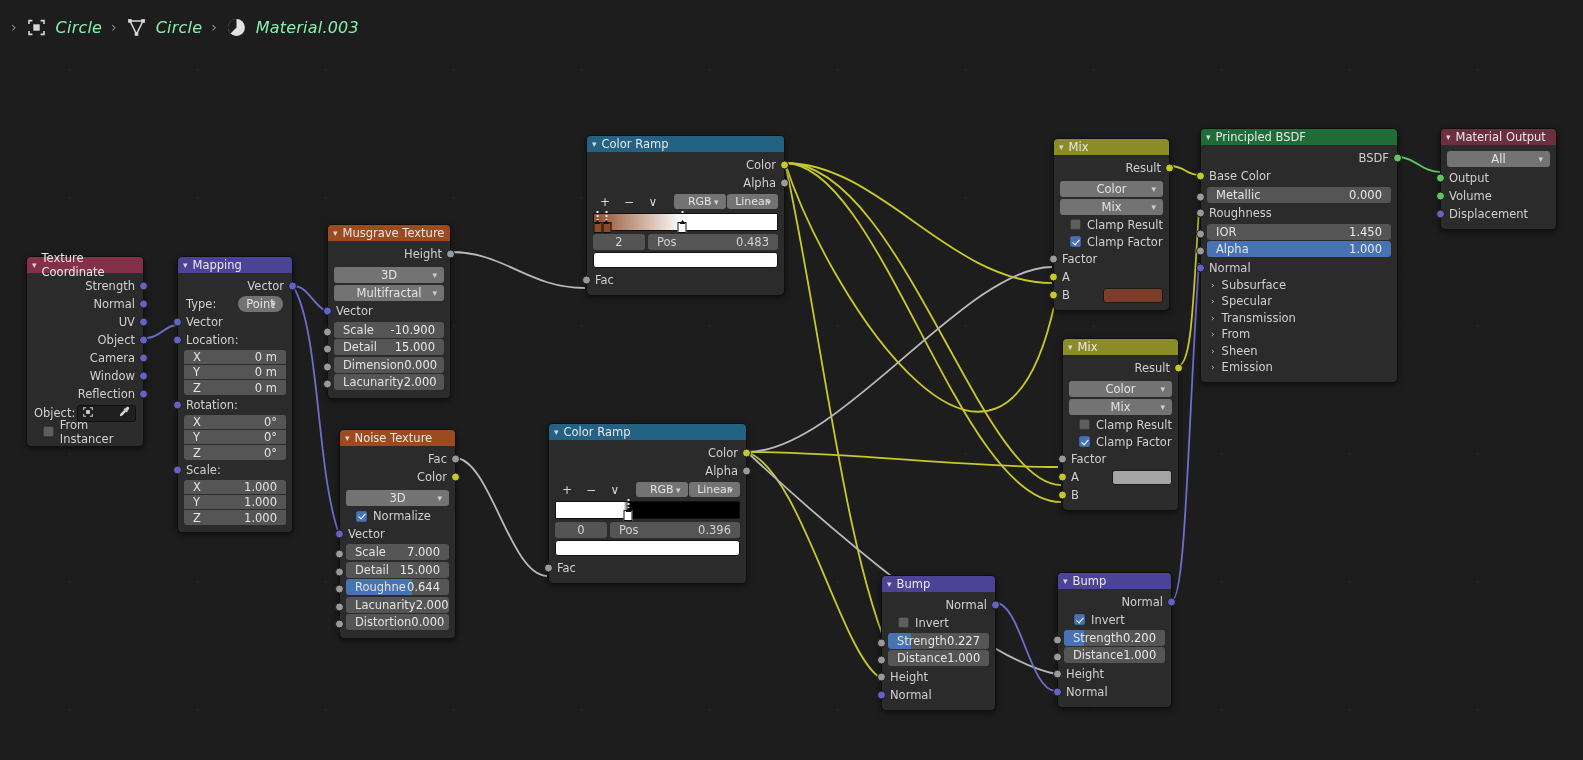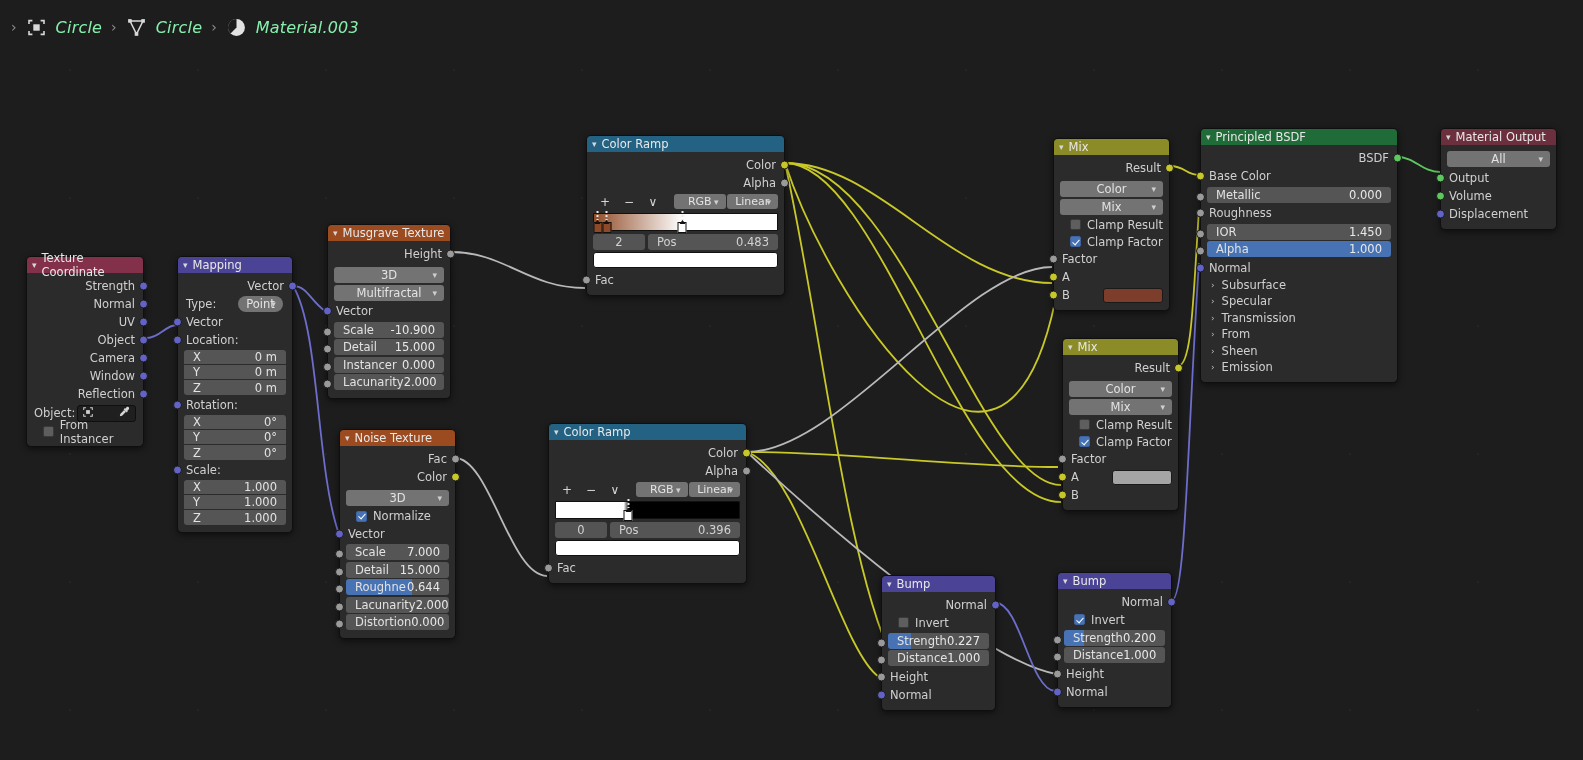--- a/index.html
+++ b/index.html
@@ -442,21 +442,21 @@
       <div style="position:relative;">
         <span class="sock l s-gray" style="top:10px;"></span>
         <div class="wdg num">
           <span class="nm">Detail</span>
           <span class="vl">15.000</span>
         </div>
       </div>
       <div style="position:relative;">
         <span class="sock l s-gray" style="top:10px;"></span>
         <div class="wdg num">
-          <span class="nm">Instancer</span>
+          <span class="nm">Dimension</span>
           <span class="vl">0.000</span>
         </div>
       </div>
       <div style="position:relative;">
         <span class="sock l s-gray" style="top:10px;"></span>
         <div class="wdg num">
           <span class="nm">Lacunarity</span>
           <span class="vl">2.000</span>
         </div>
       </div>

